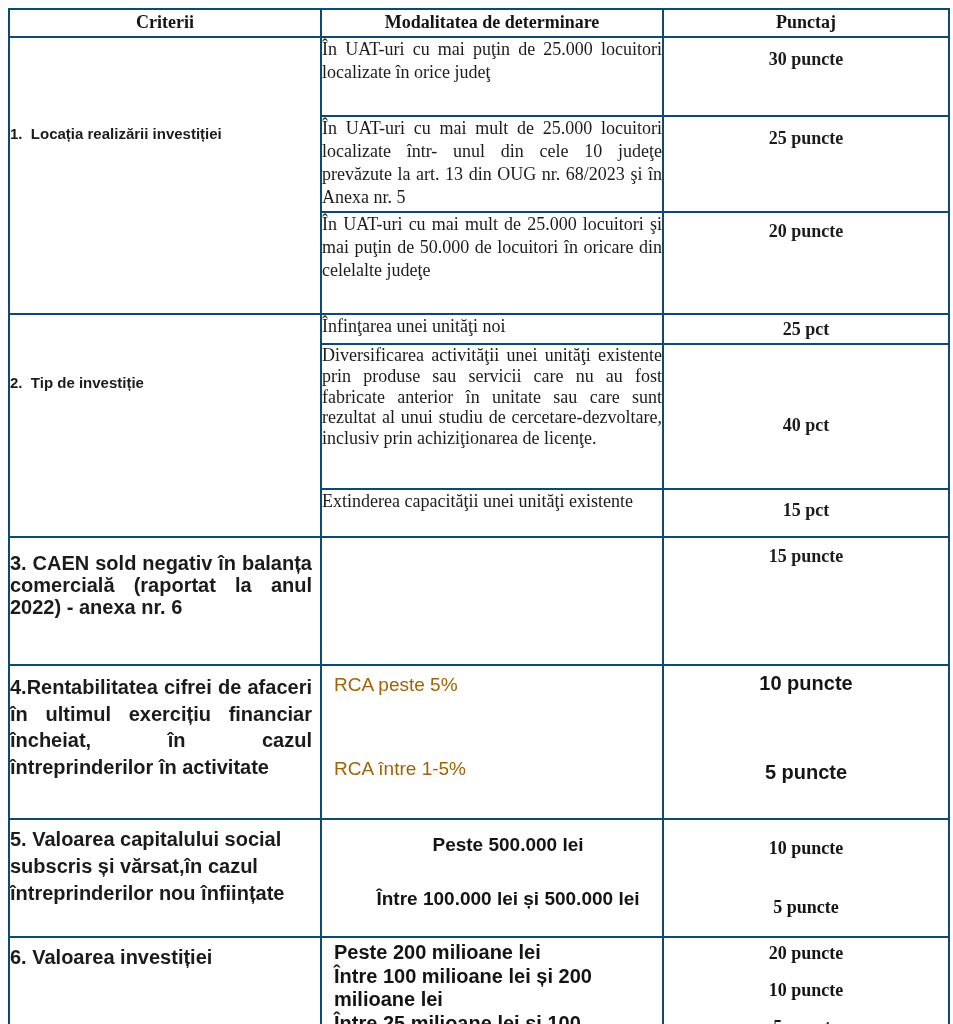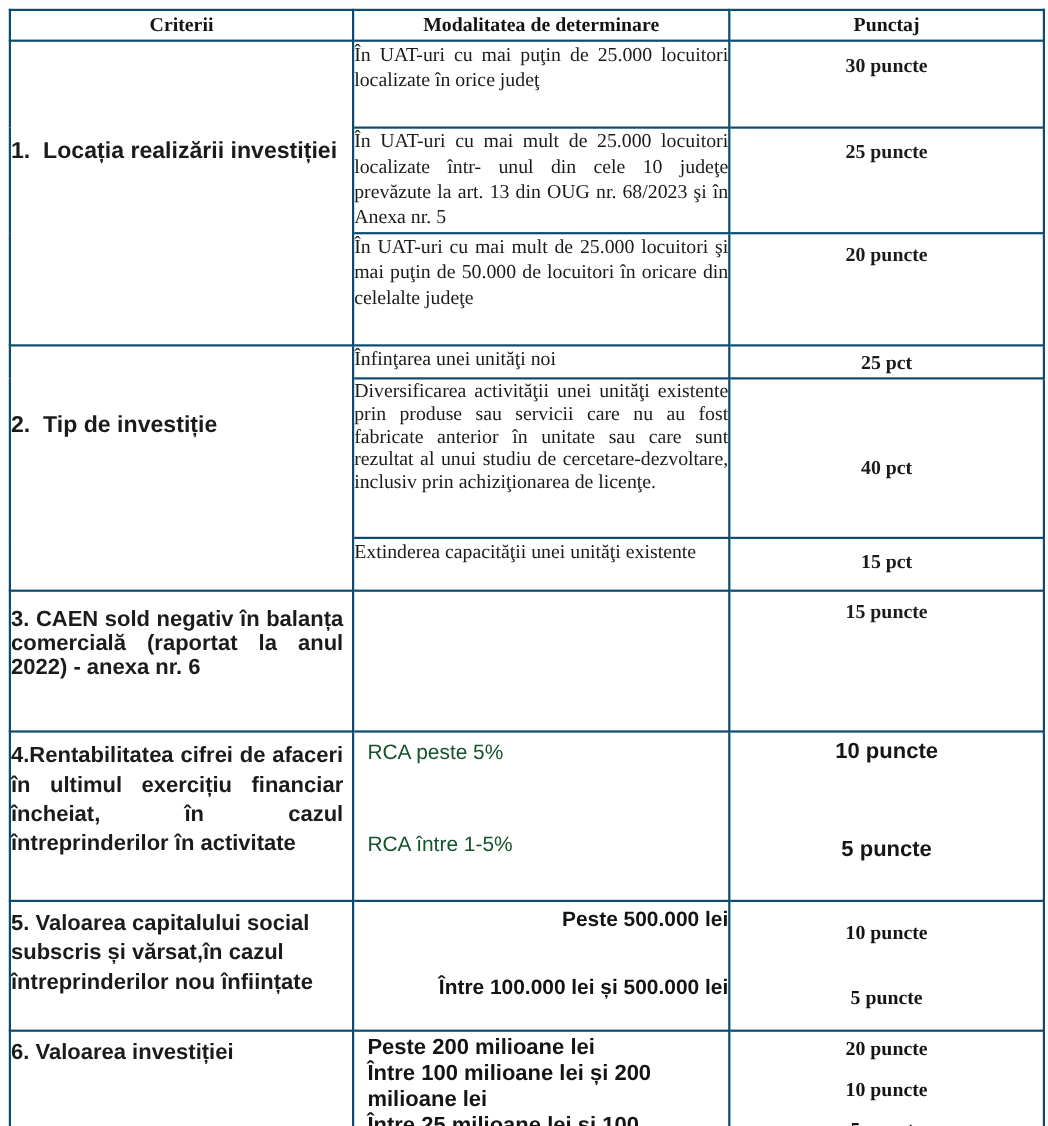--- a/index.html
+++ b/index.html
@@ -24,21 +24,21 @@
   tr.h-5 { height:118px; } tr.h-6 { height:126px; }
 
   th.head {
     font-family:"Liberation Serif","DejaVu Serif",serif;
     font-weight:bold; font-size:18px; text-align:center; vertical-align:middle;
     padding:2px 0 3px 0; color:#141414;
   }
 
   
   .crit {
-    font-weight:bold; font-size:21px; line-height:1.32; color:#161616;
+    font-weight:bold; font-size:15px; line-height:1.32; color:#161616;
     padding:4px 6px 4px 5px;
   }
   .hang { padding-left:40px; text-indent:-40px; display:block; }
   td.g1 { padding-top:86px; }
   td.g2 { padding-top:58px; }
   td.g3 { padding-top:14px; font-size:20px; line-height:1.1; text-align:justify; padding-right:8px; }
   td.g4 { padding-top:8px; font-size:20px; line-height:1.33; text-align:justify; padding-right:8px; }
   td.g5 { padding-top:6px; font-size:20px; line-height:1.35; }
   td.g6 { padding-top:6px; font-size:20px; }
 
@@ -57,23 +57,23 @@
     font-weight:bold; font-size:18px; text-align:center; color:#141414;
   }
   td.pt-top { padding-top:11px; }
   td.pt-top2 { padding-top:8px; }
   td.pt-mid { padding-top:4px; }
   td.pt-2b { padding-top:70px; }
   td.pt-2c { padding-top:10px; }
 
   
   .stack { display:flex; flex-direction:column; justify-content:space-between; box-sizing:border-box; }
-  .stk-r4m { height:130px; padding:8px 0 16px 12px; font-size:19px; color:#14532d; }
+  .stk-r4m { height:130px; padding:8px 0 16px 12px; font-size:19px; color:#a16207; }
   .stk-r4p { height:130px; padding:6px 0 12px 0; font-weight:bold; font-size:20px; text-align:center; color:#161616; }
-  .stk-r5m { height:114px; padding:6px 0 24px 0; font-weight:bold; font-size:19px; text-align:right; color:#141414;margin-left:32px; }
+  .stk-r5m { height:114px; padding:14px 0 24px 0; font-weight:bold; font-size:19px; text-align:center; color:#141414;margin-left:32px; }
   .stk-r5p { height:114px; padding:18px 0 16px 0; }
   .stk-r6m { height:122px; padding:3px 0 4px 12px; font-weight:bold; font-size:20px; line-height:1.18; color:#141414; }
   .stk-r6p { height:122px; padding:5px 0 22px 0; }
   .stk-r5p .pts-serif, .stk-r6p .pts-serif { padding:0; }
 </style>
 </head>
 <body>
 
 <div class="page">
   <table class="grid">

